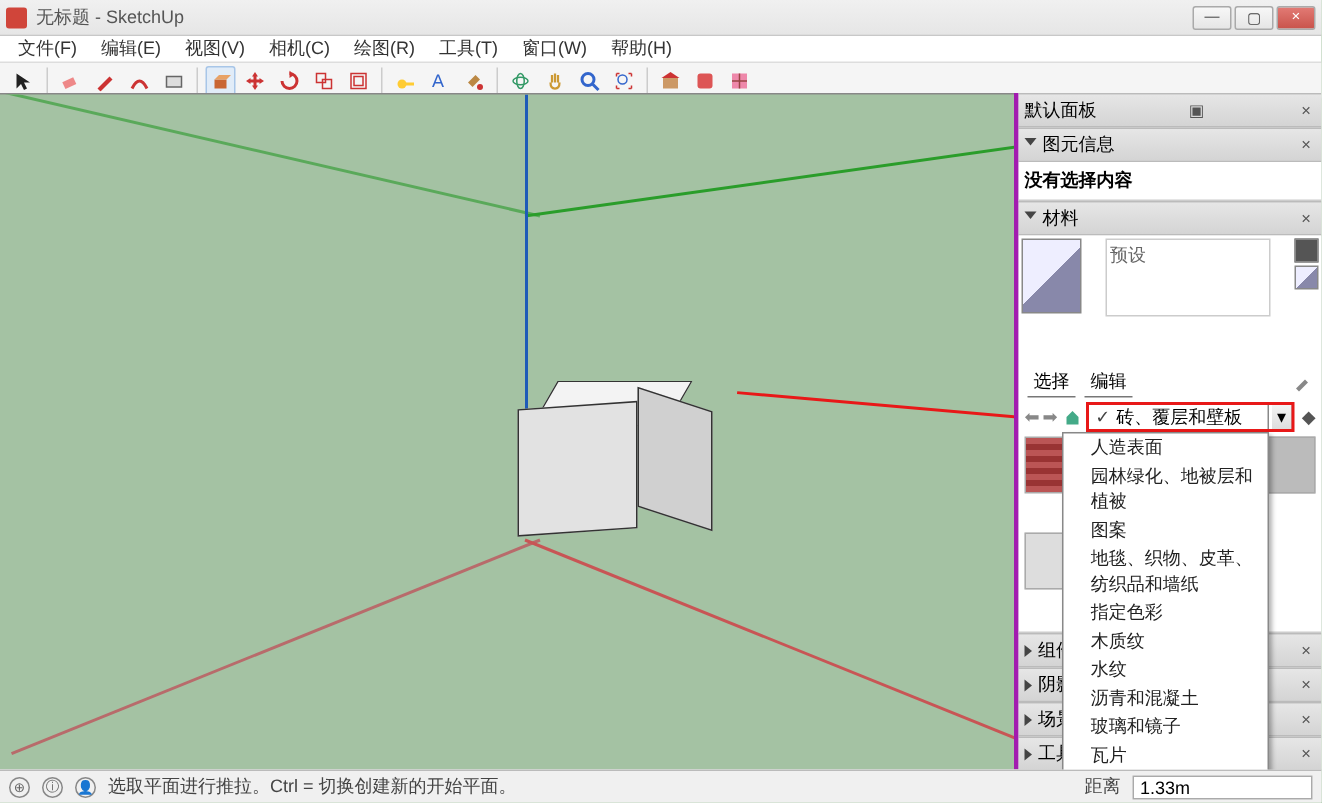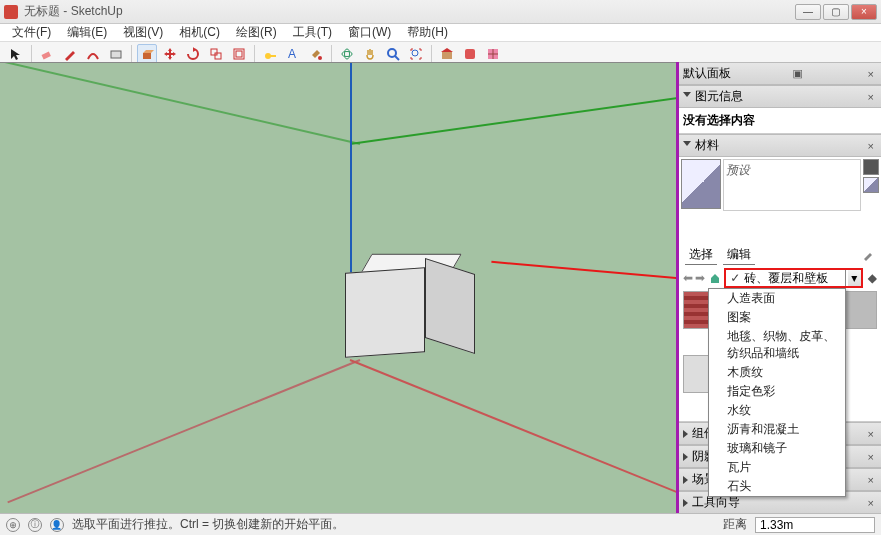--- a/index.html
+++ b/index.html
@@ -37,21 +37,21 @@
 .arrow-anno { position:absolute; top:230px; left:490px; width:370px; height:2px; background:#e81818; transform:rotate(5deg); transform-origin:right;}
 .arrow-anno:after { content:''; position:absolute; right:-2px; top:-5px; border-left:12px solid #e81818; border-top:6px solid transparent; border-bottom:6px solid transparent;}
 
 .panels { width: 205px; background: #f0f0f0; border-left: 3px solid #a21caf; display:flex; flex-direction:column; overflow:hidden;}
 .panel-title { background: linear-gradient(#e6e6e6,#d4d4d4); padding: 2px 4px; border-top:1px solid #bbb; border-bottom:1px solid #bbb; display:flex; align-items:center; }
 .panel-title .tri { margin-right:4px; width:0; height:0; border-left:5px solid #444; border-top:4px solid transparent; border-bottom:4px solid transparent;}
 .panel-title .tri.open { border-left:none; border-top:5px solid #444; border-left:4px solid transparent; border-right:4px solid transparent;}
 .panel-title .x { margin-left:auto; color:#555; padding:0 3px; font-size:11px;}
 .panel-body { background:#fff; padding:4px; border-bottom:1px solid #ccc;}
 .panel-body.empty { height:62px; }
-.mat-preview { height:52px; display:flex; gap:2px;font-style:italic;}
+.mat-preview { height:52px; display:flex; gap:16px;}
 .mat-swatch-big { width:40px; height:50px; background:linear-gradient(135deg,#eef 50%,#88a 50%); border:1px solid #888;}
 .mat-name-box { flex:1; border:1px solid #ccc; padding:2px; color:#666;}
 .mat-mini { width:16px; height:16px; border:1px solid #888; align-self:flex-end;}
 
 .mat-tabs { display:flex; gap:6px; padding:2px 4px; font-size:11px; align-items:center;margin-top:32px;}
 .mat-tabs .tab { padding:1px 4px; border-bottom:1px solid #777;}
 .mat-tabs .pencil { margin-left:auto;}
 
 .dd-row { display:flex; align-items:center; gap:2px; padding:2px;}
 .dd-home { width:16px; height:16px; display:flex; align-items:center; justify-content:center;}
@@ -279,24 +279,25 @@
             <svg width="12" height="12">
               <path d="M2 6 L6 2 L10 6 L10 11 L2 11 Z" fill="#4a8"></path>
             </svg>
           </span>
         <div class="dd-select">
           <span class="chk">✓</span>
           <span>砖、覆层和壁板</span>
           <div class="dd-highlight"></div>
           <div class="dd-menu">
             <div class="item"><span>人造表面</span></div>
+            <div class="item"><span>园林绿化、地被层和植被</span></div>
             <div class="item"><span>图案</span></div>
             <div class="item"><span>地毯、织物、皮革、纺织品和墙纸</span></div>
+            <div class="item"><span>指定色彩</span></div>
             <div class="item"><span>木质纹</span></div>
-            <div class="item"><span>指定色彩</span></div>
             <div class="item"><span>水纹</span></div>
             <div class="item"><span>沥青和混凝土</span></div>
             <div class="item"><span>玻璃和镜子</span></div>
             <div class="item"><span>瓦片</span></div>
             <div class="item"><span>石头</span></div>
 
           </div>
         </div>
         <div class="dd-btn">▾</div>
         <span style="margin-left:4px;color:#555">◆</span>

